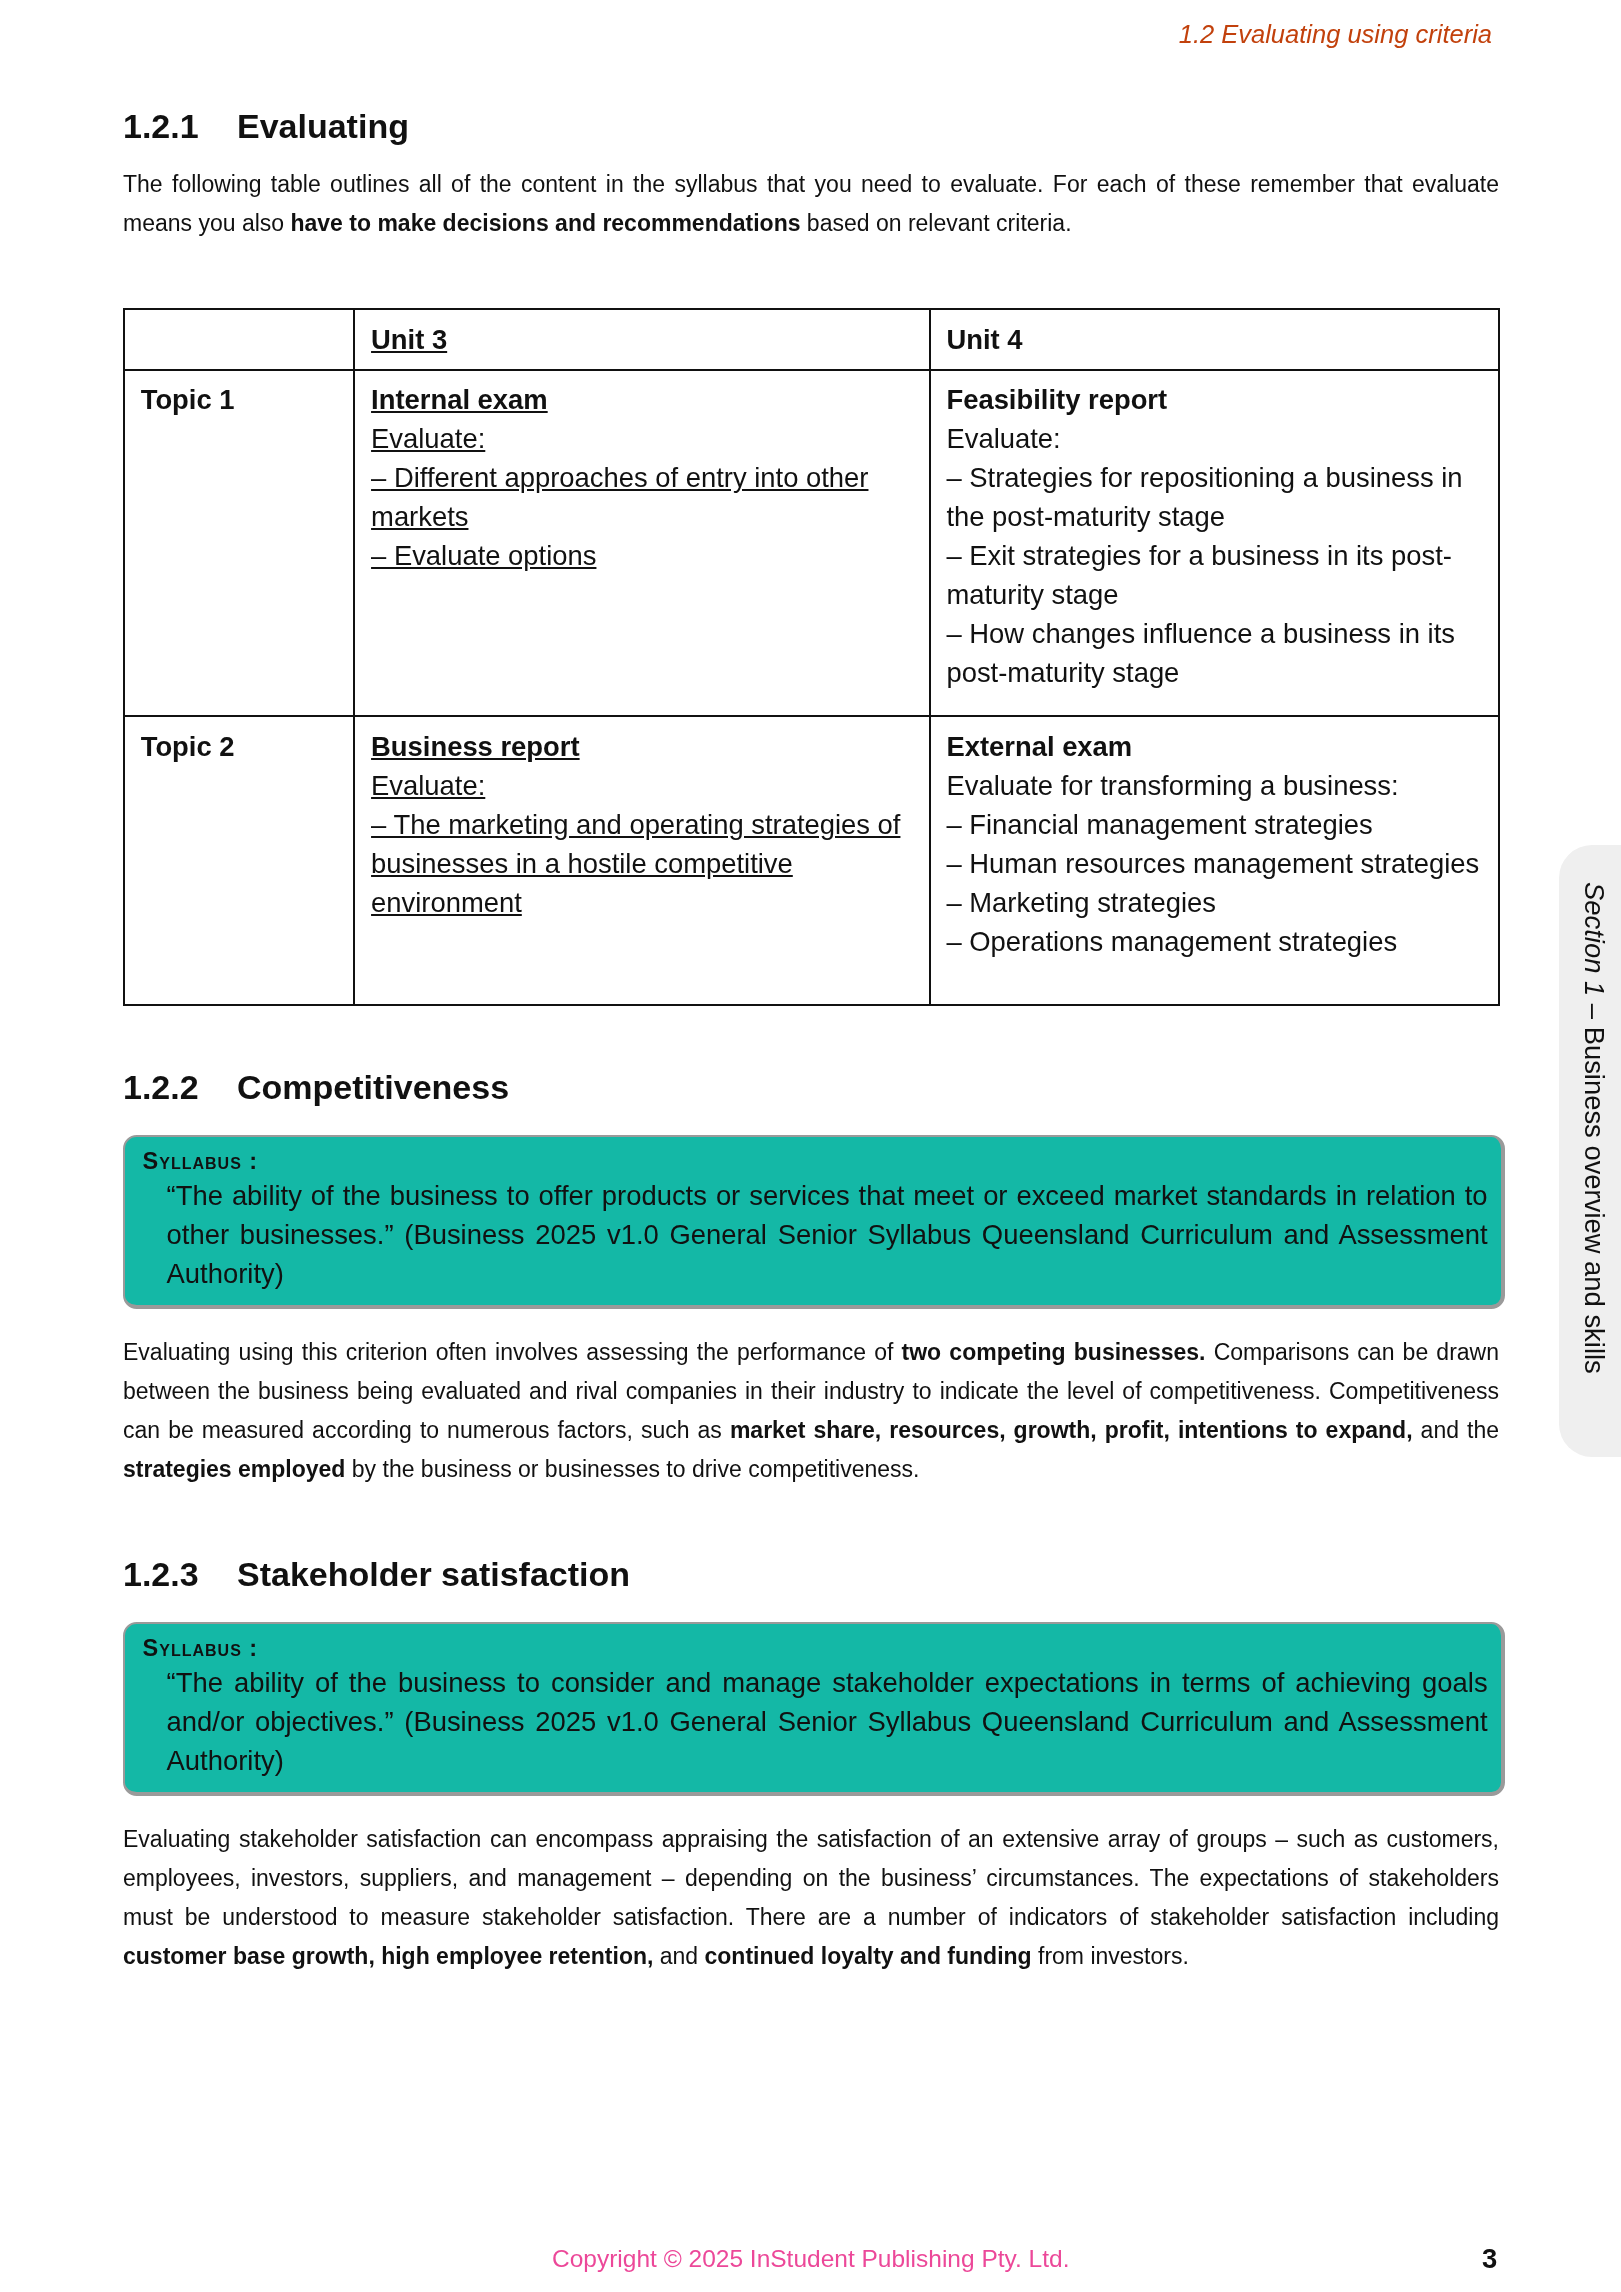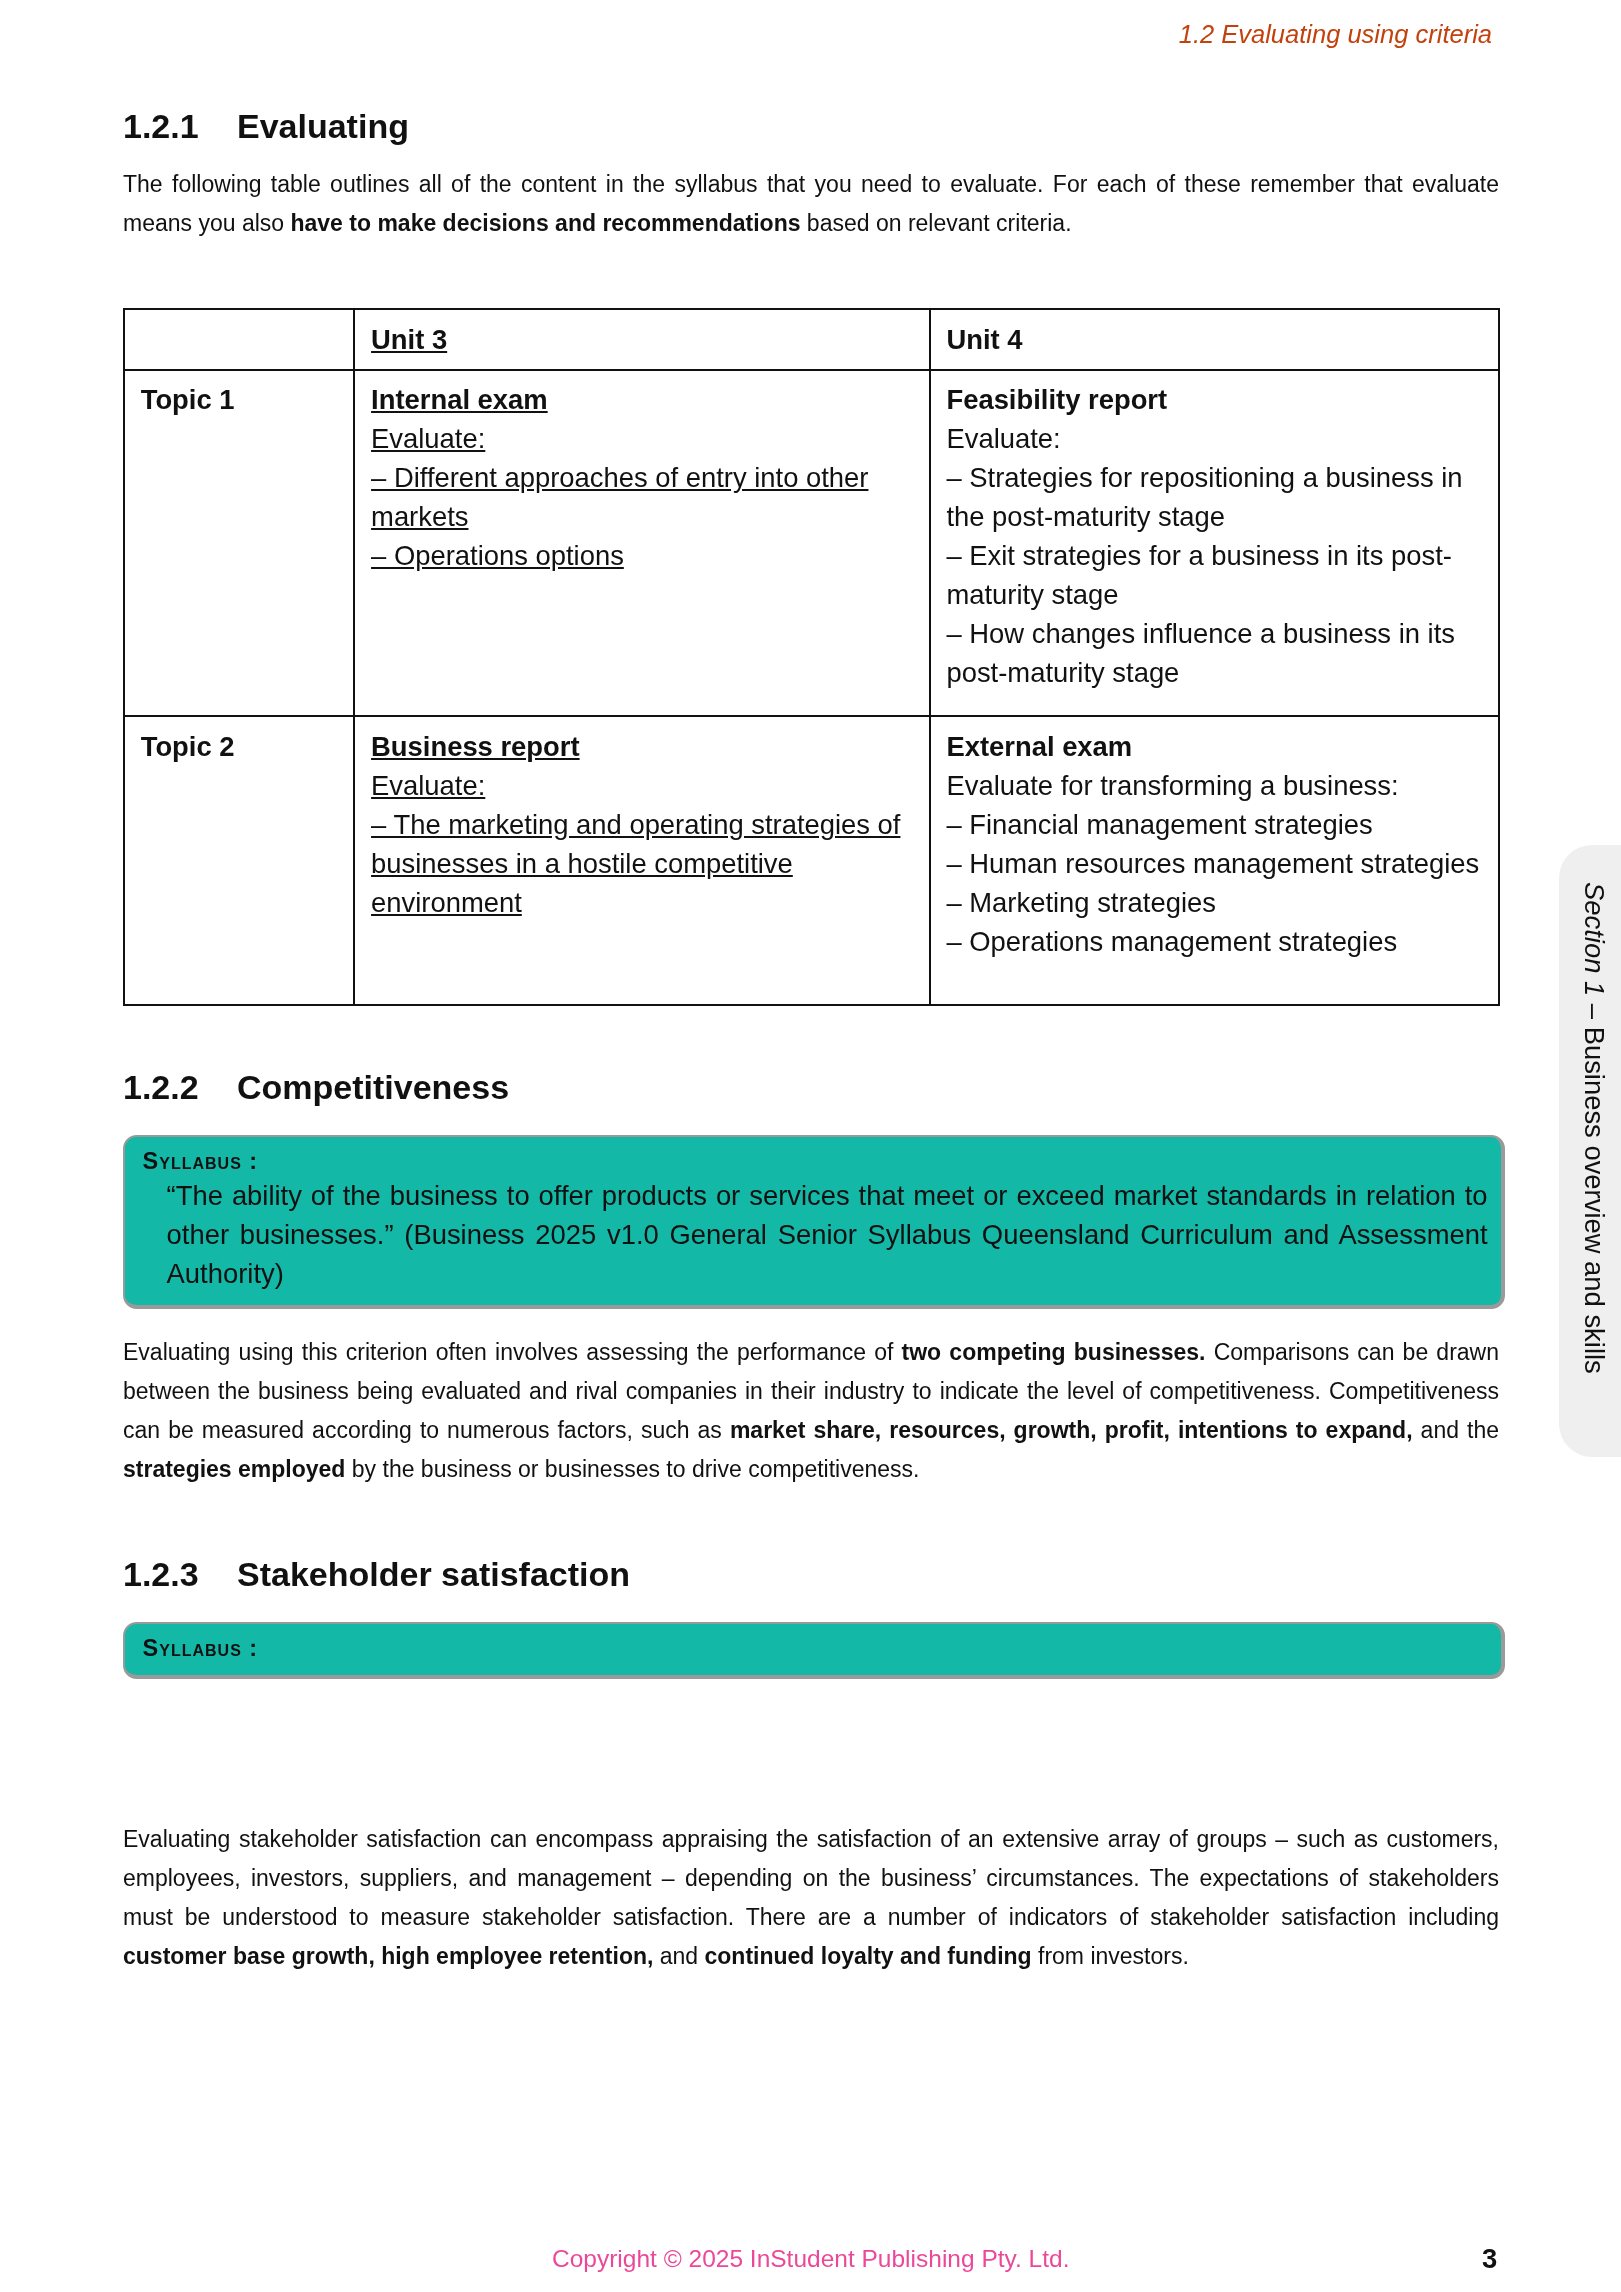--- a/index.html
+++ b/index.html
@@ -89,21 +89,21 @@
     <td class="c0"></td>
     <td class="c1">Unit 3</td>
     <td class="c2">Unit 4</td>
   </tr>
   <tr class="r1">
     <td class="c0 rowhead">Topic 1</td>
     <td class="c1">
       <span class="cell-title">Internal exam</span>
       <span class="cell-line">Evaluate:</span>
       <span class="cell-line">– Different approaches of entry into other markets</span>
-      <span class="cell-line">– Operations options</span>
+      <span class="cell-line">– Evaluate options</span>
     </td>
     <td class="c2">
       <span class="cell-title">Feasibility report</span>
       <span class="cell-line">Evaluate:</span>
       <span class="cell-line">– Strategies for repositioning a business in the post-maturity stage</span>
       <span class="cell-line">– Exit strategies for a business in its post-maturity stage</span>
       <span class="cell-line">– How changes influence a business in its post-maturity stage</span>
     </td>
   </tr>
   <tr class="r2">
@@ -134,20 +134,21 @@
 </div>
 <p class="para" style="top:1333px;">
   <span>Evaluating using this criterion often involves assessing the performance of </span><b>two competing businesses.</b><span> Comparisons can be drawn between the business being evaluated and rival companies in their industry to indicate the level of competitiveness.  Competitiveness can be measured according to numerous factors, such as </span><b>market share, resources, growth, profit, intentions to expand,</b><span> and the </span><b>strategies employed</b><span> by the business or businesses to drive competitiveness.</span>
 </p>
 
 <h2 class="h2" style="top:1557px;">
   <span class="num">1.2.3</span><span>Stakeholder satisfaction</span>
 </h2>
 <div class="syllabus" style="top:1622px;">
   <span class="label">Syllabus :</span>
+  <span class="quote">“The ability of the business to consider and manage stakeholder expectations in terms of achieving goals and/or objectives.”  (Business 2025 v1.0 General Senior Syllabus Queensland Curriculum and Assessment Authority)</span>
 </div>
 <p class="para" style="top:1820px;">
   <span>Evaluating stakeholder satisfaction can encompass appraising the satisfaction of an extensive array of groups – such as customers, employees, investors, suppliers, and management – depending on the business’ circumstances.  The expectations of stakeholders must be understood to measure stakeholder satisfaction. There are a number of indicators of stakeholder satisfaction including </span><b>customer base growth, high employee retention,</b><span> and </span><b>continued loyalty and funding</b><span> from investors.</span>
 </p>
 
 <div class="side-tab">
   <div class="txt"><i>Section 1</i><span> – Business overview and skills</span></div>
 </div>
 
 <div class="footer-copy">Copyright © 2025 InStudent Publishing Pty. Ltd.</div>

